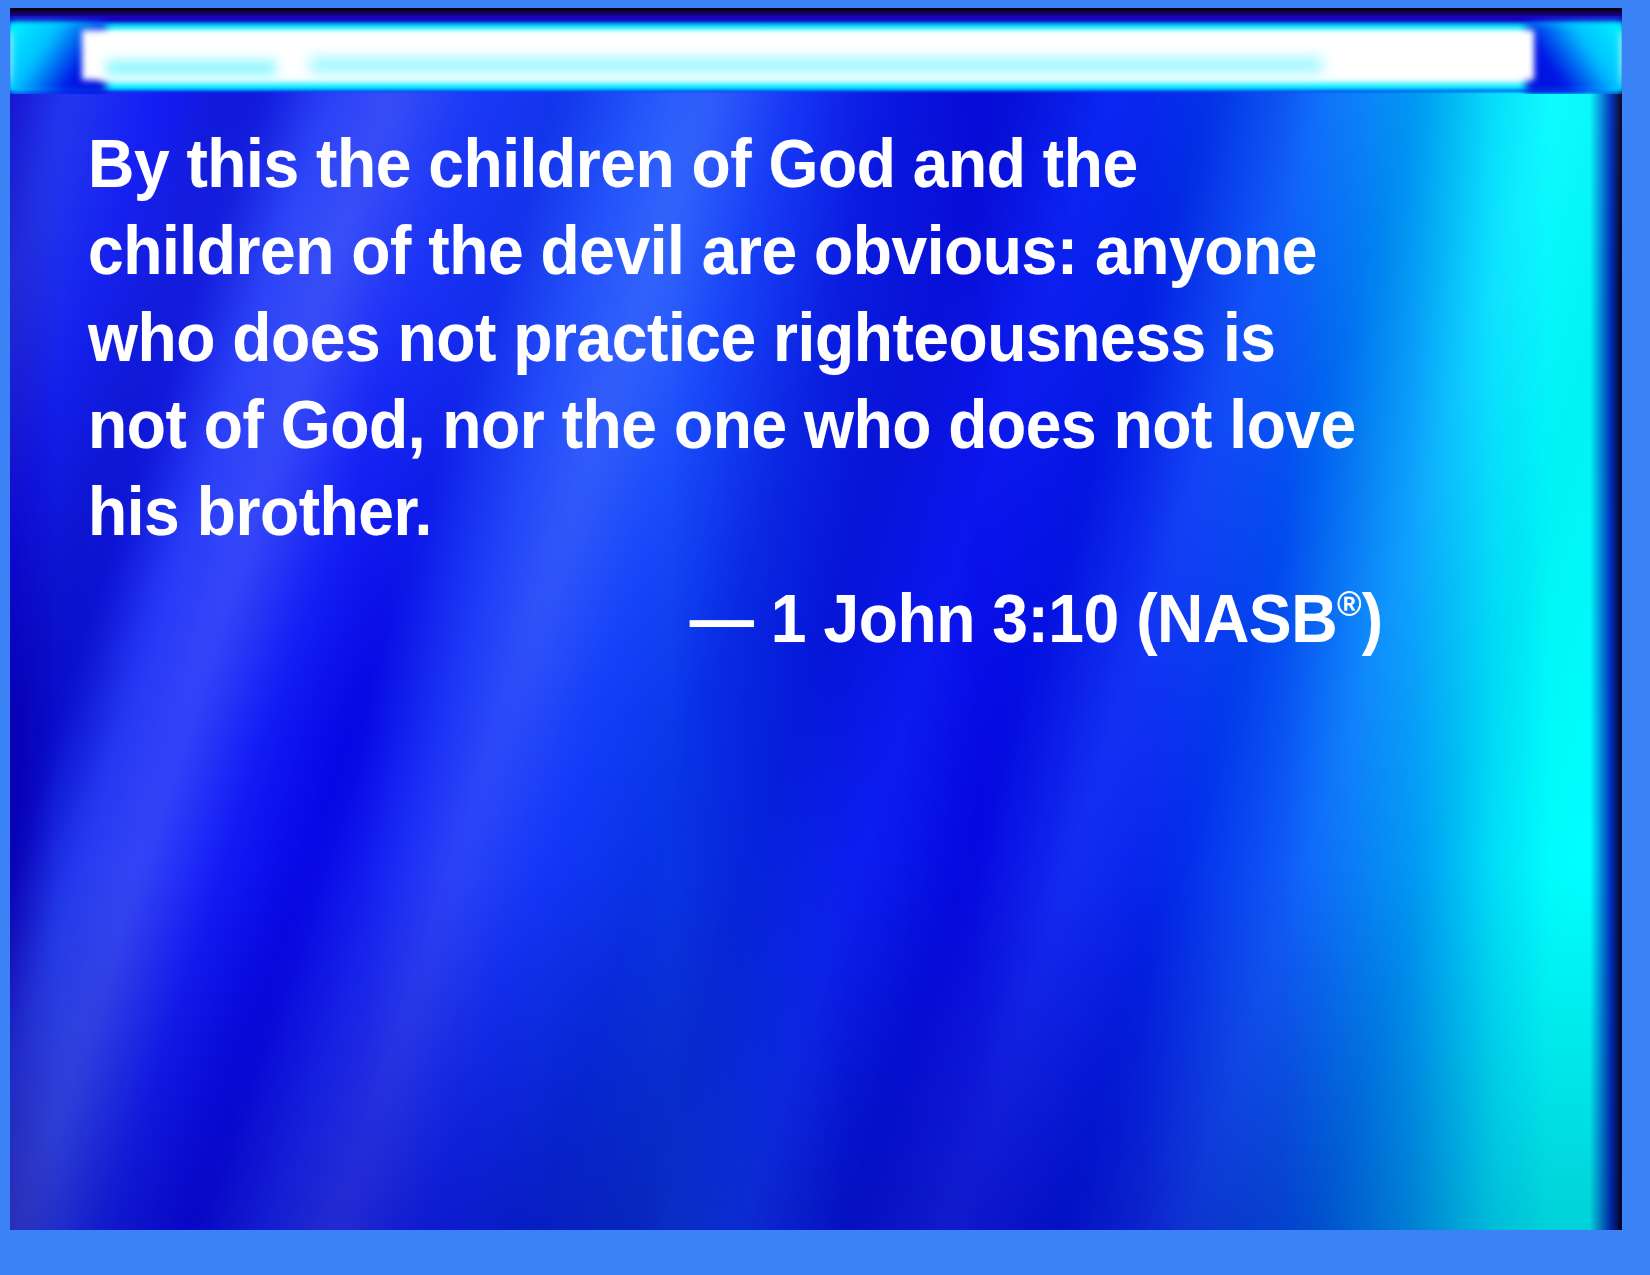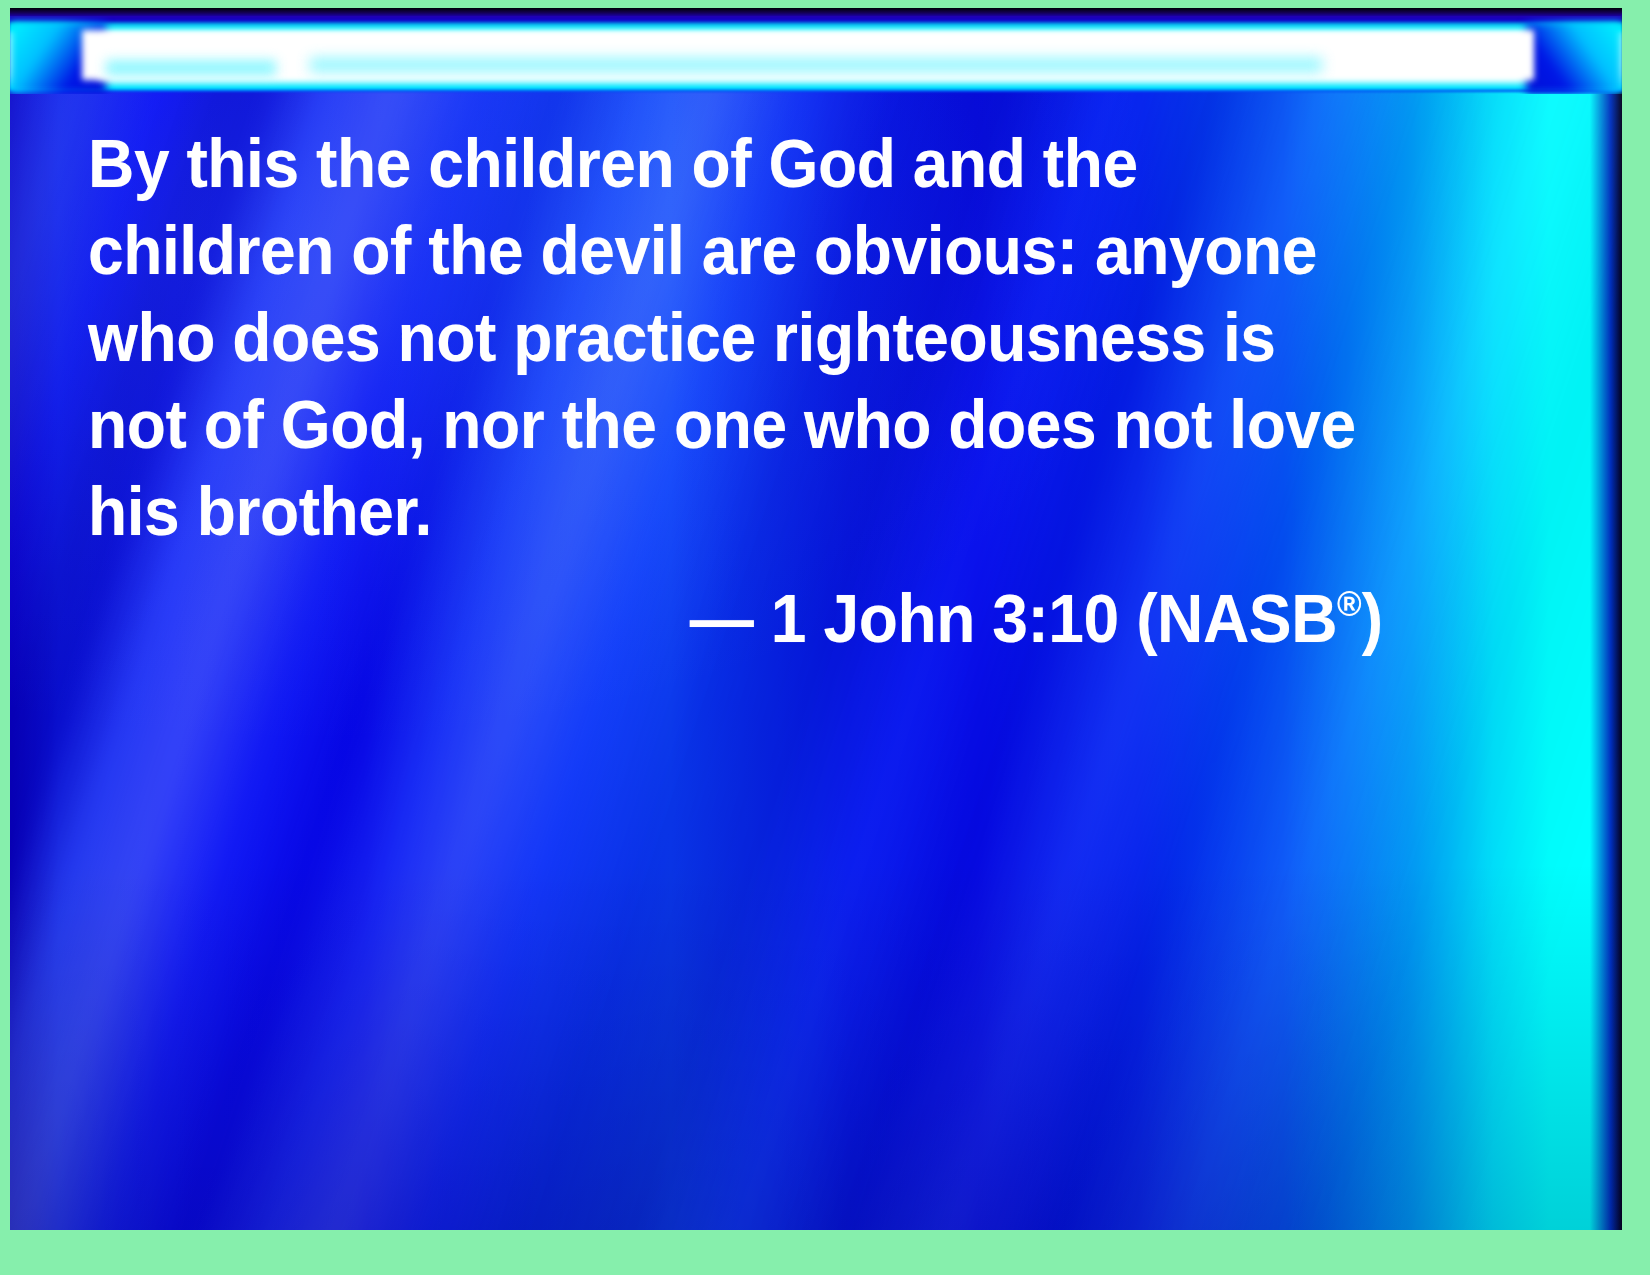--- a/index.html
+++ b/index.html
@@ -12,21 +12,21 @@
     height: 1275px;
     overflow: hidden;
     font-family: "Liberation Sans", sans-serif;
   }
 
   
   #slide-frame {
     position: relative;
     width: 1650px;
     height: 1275px;
-    background: #86efac;
+    background: #3b82f6;
     overflow: hidden;
   }
 
   
   #slide-canvas {
     position: absolute;
     left: 10px;
     top: 8px;
     width: 1612px;
     height: 1222px;

